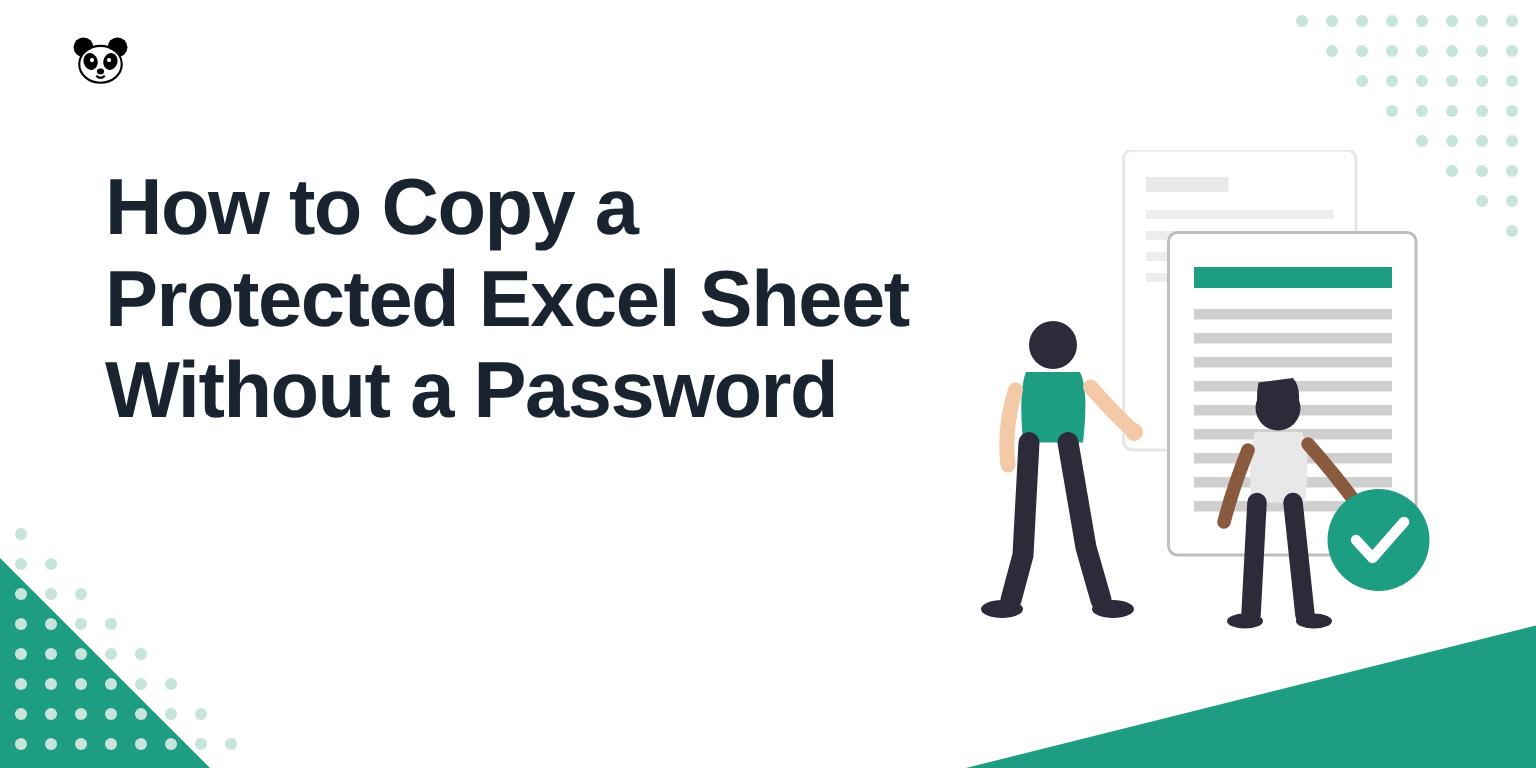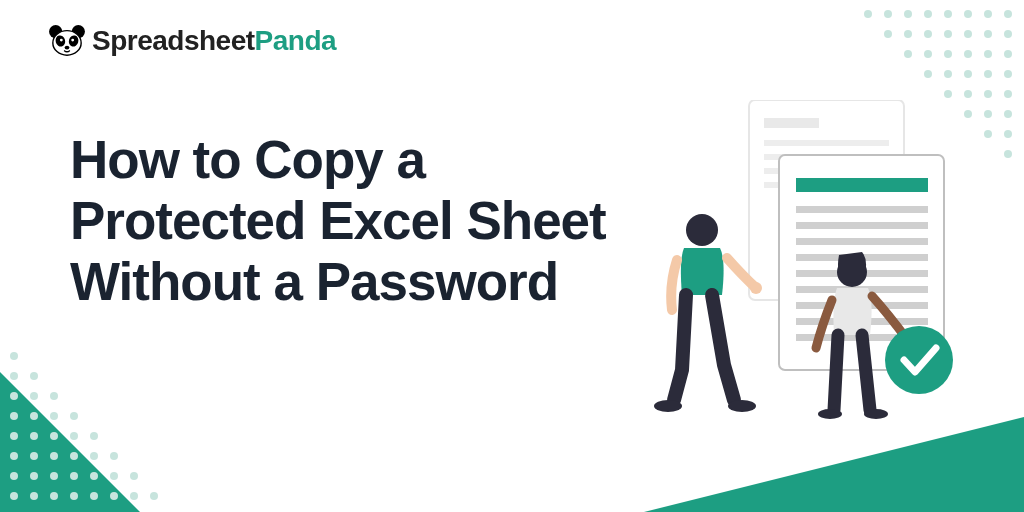--- a/index.html
+++ b/index.html
@@ -25,21 +25,21 @@
     }
     .logo-text {
       font-size: 28px;
       font-weight: 800;
       letter-spacing: -0.5px;
     }
     .logo-spread { color: #222; }
     .logo-panda { color: #1d9e82; }
     .headline {
       position: absolute;
-      top: 130px;
+      top: 109px;
       left: 70px;
       font-size: 53px;
       font-weight: 800;
       line-height: 1.15;
       color: #1a2330;
       letter-spacing: -1px;
     }
     .triangle-br {
       position: absolute;
       bottom: 0;
@@ -242,23 +242,20 @@
       <circle cx="32" cy="8" r="7" fill="#000"></circle>
       <ellipse cx="20" cy="20" rx="15" ry="13" fill="#fff" stroke="#000" stroke-width="1.5"></ellipse>
       <ellipse cx="13" cy="18" rx="5" ry="6" fill="#000" transform="rotate(-15 13 18)"></ellipse>
       <ellipse cx="27" cy="18" rx="5" ry="6" fill="#000" transform="rotate(15 27 18)"></ellipse>
       <circle cx="14" cy="17" r="1.5" fill="#fff"></circle>
       <circle cx="26" cy="17" r="1.5" fill="#fff"></circle>
       <ellipse cx="20" cy="25" rx="2.5" ry="2" fill="#000"></ellipse>
       <path d="M 17 28 Q 20 31 23 28" stroke="#000" stroke-width="1.5" fill="none"></path>
     </svg>
   </span>
-  <span class="logo-text">
-    <span class="logo-spread">Spreadsheet</span><span class="logo-panda">Panda</span>
-  </span>
 </div>
 
 <h1 class="headline">
   <span>How to Copy a<br>Protected Excel Sheet<br>Without a Password</span>
 </h1>
 
 <div class="illustration">
   <svg viewBox="0 0 380 360" width="380" height="360">
 
     <g opacity="0.45">

